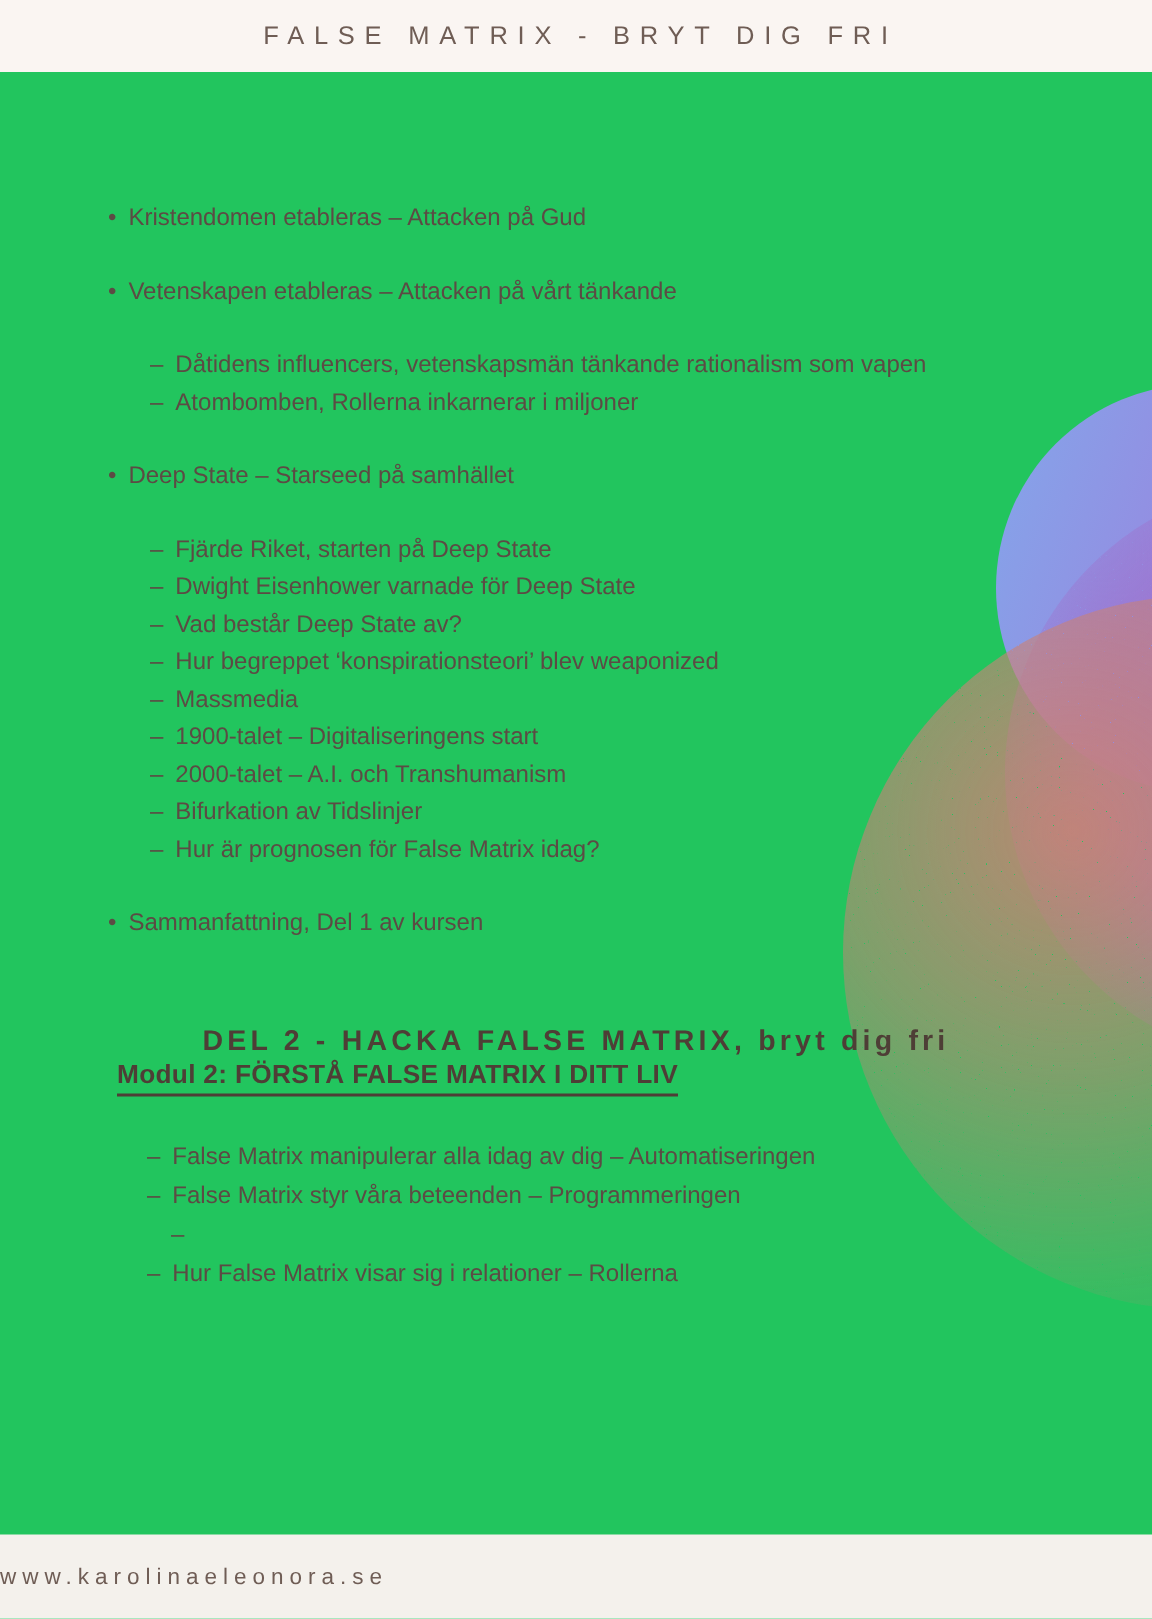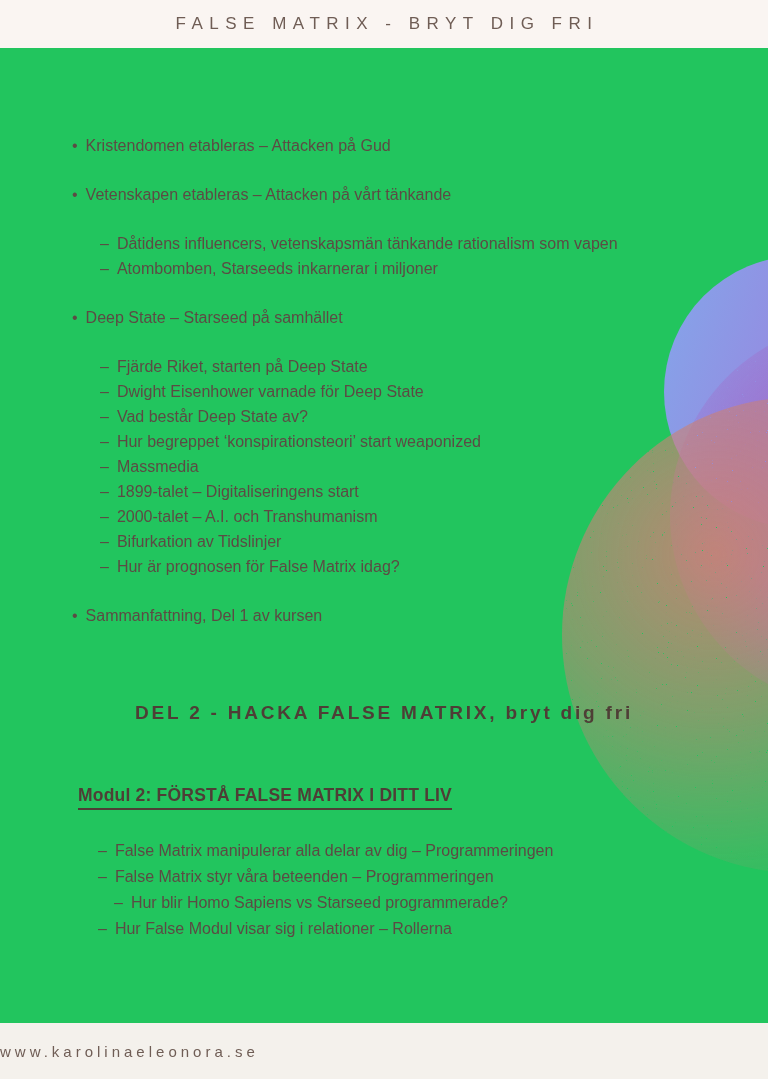--- a/index.html
+++ b/index.html
@@ -47,27 +47,26 @@
   .outline{padding:85px 40px 0 72px;}
   .li{
     display:flex;align-items:flex-start;
     font-size:16px;line-height:25px;white-space:nowrap;
   }
   .li .marker{flex:0 0 auto;margin-right:8px;}
   .li.l2{margin-left:28px;}
   .li.l3{margin-left:44px;}
   .gap{margin-top:24px;}
   .heading-del2{
-    margin-top:74px;
+    margin-top:56px;
     text-align:center;
     font-size:19px;font-weight:bold;letter-spacing:2.8px;
     color:var(--heading);white-space:nowrap;
   }
   .heading-modul2{
-    margin-top:61px;
     padding-left:78px;
     font-size:17.5px;font-weight:bold;letter-spacing:0.2px;
     color:var(--heading);white-space:nowrap;
   }
   .heading-modul2 .u{
     display:inline-block;border-bottom:2px solid currentColor;padding-bottom:2px;
   }
   .outline2{padding:28px 40px 0 70px;}
   .outline2 .li{line-height:26px;}
 </style>
@@ -119,49 +118,49 @@
       <div class="li l1 gap">
         <span class="marker">•</span>
         <span>Vetenskapen etableras – Attacken på vårt tänkande</span>
       </div>
       <div class="li l2 gap">
         <span class="marker">–</span>
         <span>Dåtidens influencers, vetenskapsmän tänkande rationalism som vapen</span>
       </div>
       <div class="li l2">
         <span class="marker">–</span>
-        <span>Atombomben, Starseeds inkarnerar i miljoner</span>
+        <span>Atombomben, Rollerna inkarnerar i miljoner</span>
       </div>
       <div class="li l1 gap">
         <span class="marker">•</span>
         <span>Deep State – Starseed på samhället</span>
       </div>
       <div class="li l2 gap">
         <span class="marker">–</span>
         <span>Fjärde Riket, starten på Deep State</span>
       </div>
       <div class="li l2">
         <span class="marker">–</span>
         <span>Dwight Eisenhower varnade för Deep State</span>
       </div>
       <div class="li l2">
         <span class="marker">–</span>
         <span>Vad består Deep State av?</span>
       </div>
       <div class="li l2">
         <span class="marker">–</span>
-        <span>Hur begreppet ‘konspirationsteori’ start weaponized</span>
+        <span>Hur begreppet ‘konspirationsteori’ blev weaponized</span>
       </div>
       <div class="li l2">
         <span class="marker">–</span>
         <span>Massmedia</span>
       </div>
       <div class="li l2">
         <span class="marker">–</span>
-        <span>1899-talet – Digitaliseringens start</span>
+        <span>1900-talet – Digitaliseringens start</span>
       </div>
       <div class="li l2">
         <span class="marker">–</span>
         <span>2000-talet – A.I. och Transhumanism</span>
       </div>
       <div class="li l2">
         <span class="marker">–</span>
         <span>Bifurkation av Tidslinjer</span>
       </div>
       <div class="li l2">
@@ -174,33 +173,32 @@
       </div>
     </section>
 
     <h1 class="heading-del2">DEL 2 - HACKA FALSE MATRIX, bryt dig fri</h1>
 
     <h2 class="heading-modul2"><span class="u">Modul 2: FÖRSTÅ FALSE MATRIX I DITT LIV</span></h2>
 
     <section class="outline2">
       <div class="li l2">
         <span class="marker">–</span>
-        <span>False Matrix manipulerar alla delar av dig – Programmeringen</span>
+        <span>False Matrix manipulerar alla idag av dig – Automatiseringen</span>
       </div>
       <div class="li l2">
         <span class="marker">–</span>
         <span>False Matrix styr våra beteenden – Programmeringen</span>
       </div>
       <div class="li l3">
         <span class="marker">–</span>
-        <span>Hur blir Homo Sapiens vs Starseed programmerade?</span>
-      </div>
-      <div class="li l2">
-        <span class="marker">–</span>
-        <span>Hur False Modul visar sig i relationer – Rollerna</span>
+      </div>
+      <div class="li l2">
+        <span class="marker">–</span>
+        <span>Hur False Matrix visar sig i relationer – Rollerna</span>
       </div>
     </section>
 
   </main>
 
   <footer class="band-bottom">
     <a class="url" href="#">www.karolinaeleonora.se</a>
   </footer>
 
 </div>

